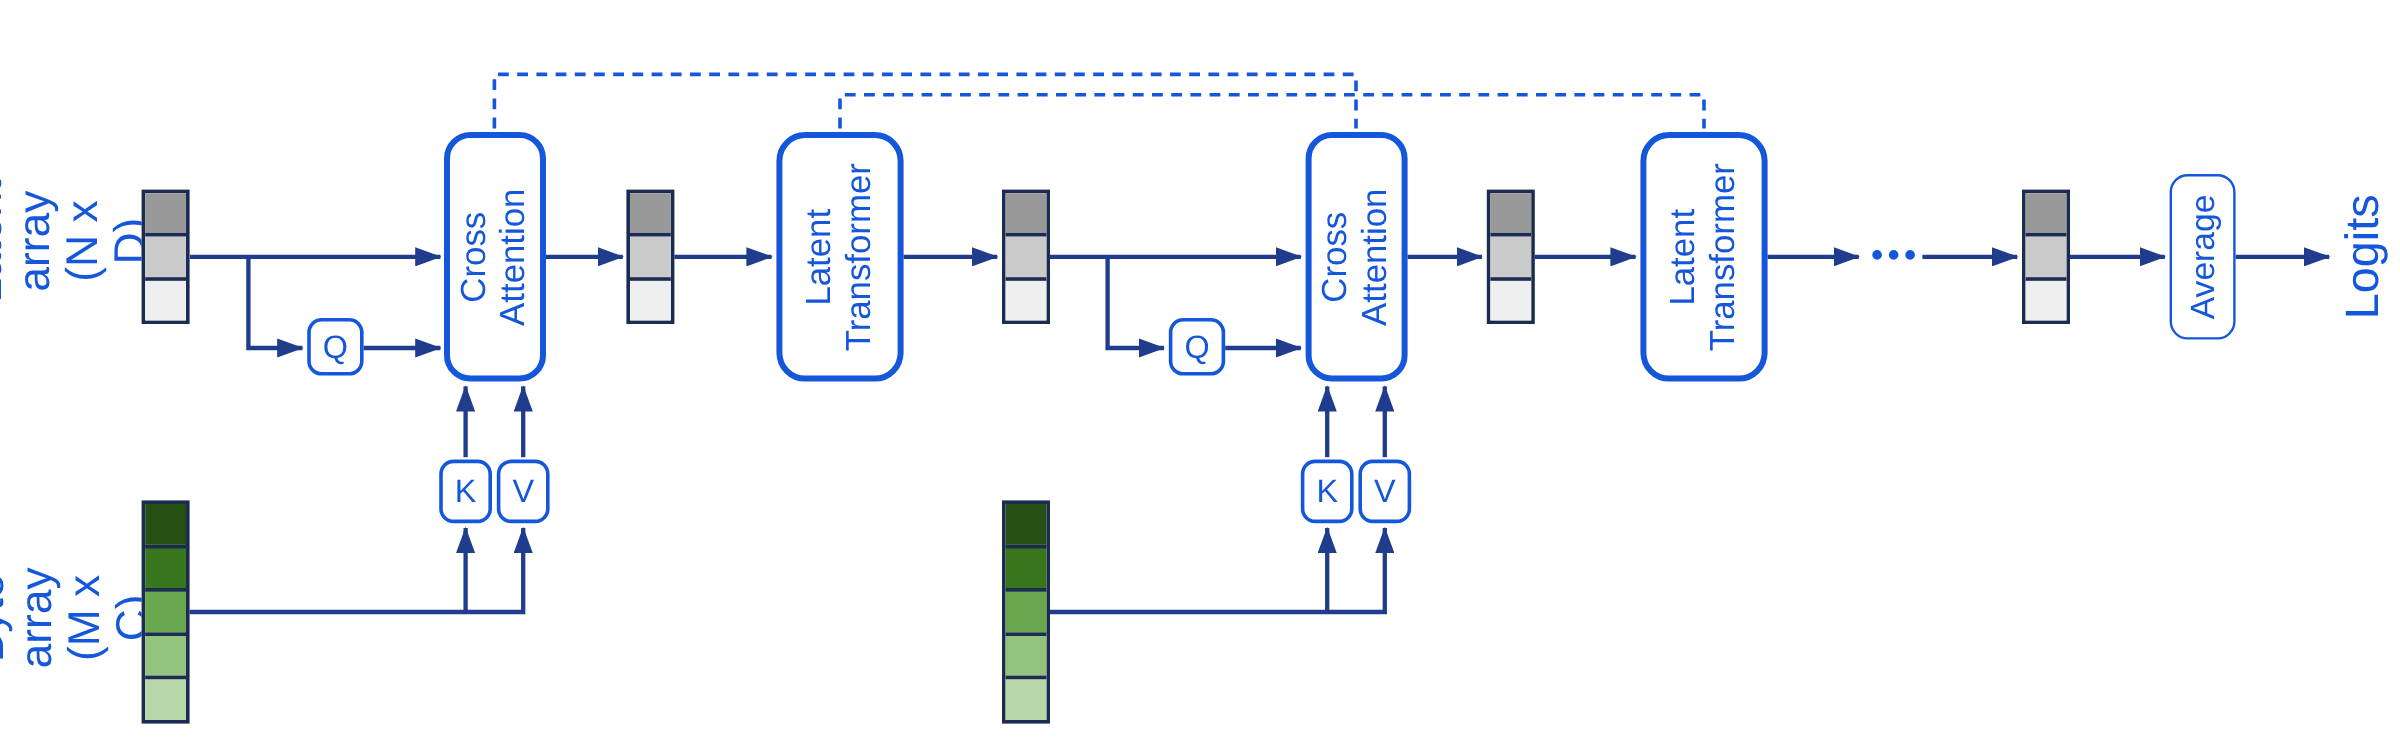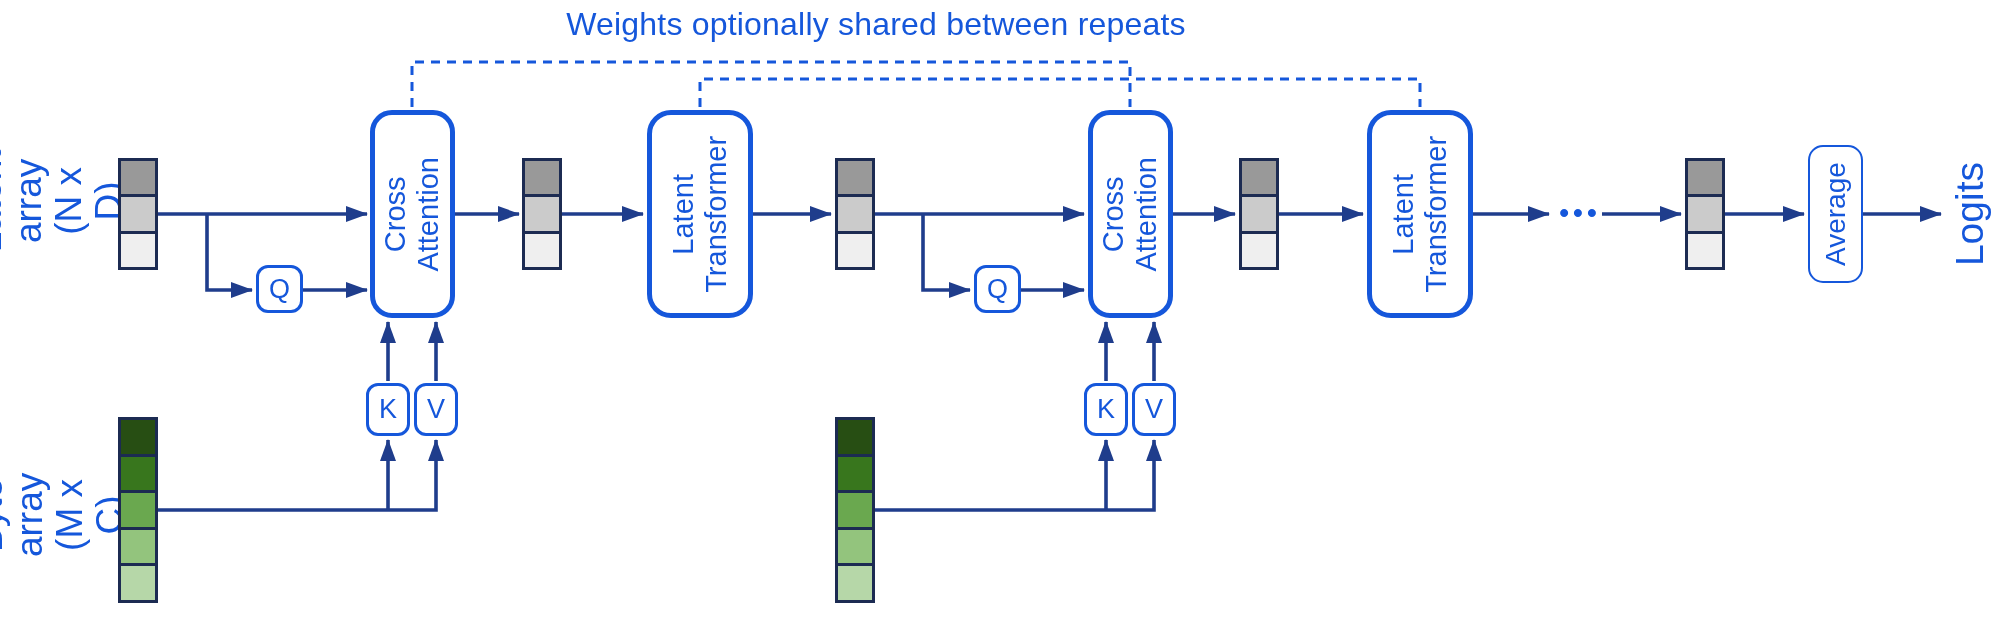--- a/index.html
+++ b/index.html
@@ -97,21 +97,20 @@
 
     <path class="w" d="M873,510 H1154 V440" marker-end="url(#ah)"></path>
     <path class="w" d="M1106,510 V440" marker-end="url(#ah)"></path>
     <path class="w" d="M1106,381 V322" marker-end="url(#ah)"></path>
     <path class="w" d="M1154,381 V322" marker-end="url(#ah)"></path>
 
     <path class="d" d="M412,107 V62 H1130 V107"></path>
     <path class="d" d="M700,107 V79 H1420 V107"></path>
   </svg>
 
-  <div class="abs title">Weights optionally shared between repeats</div>
 
   <div class="abs rotwrap" style="left:4px;top:88px;width:88px;height:226px;">
     <div class="rot biglabel">Latent array
 (N x D)</div>
   </div>
   <div class="abs rotwrap" style="left:4px;top:404px;width:92px;height:222px;">
     <div class="rot biglabel">Byte array
 (M x C)</div>
   </div>
 

